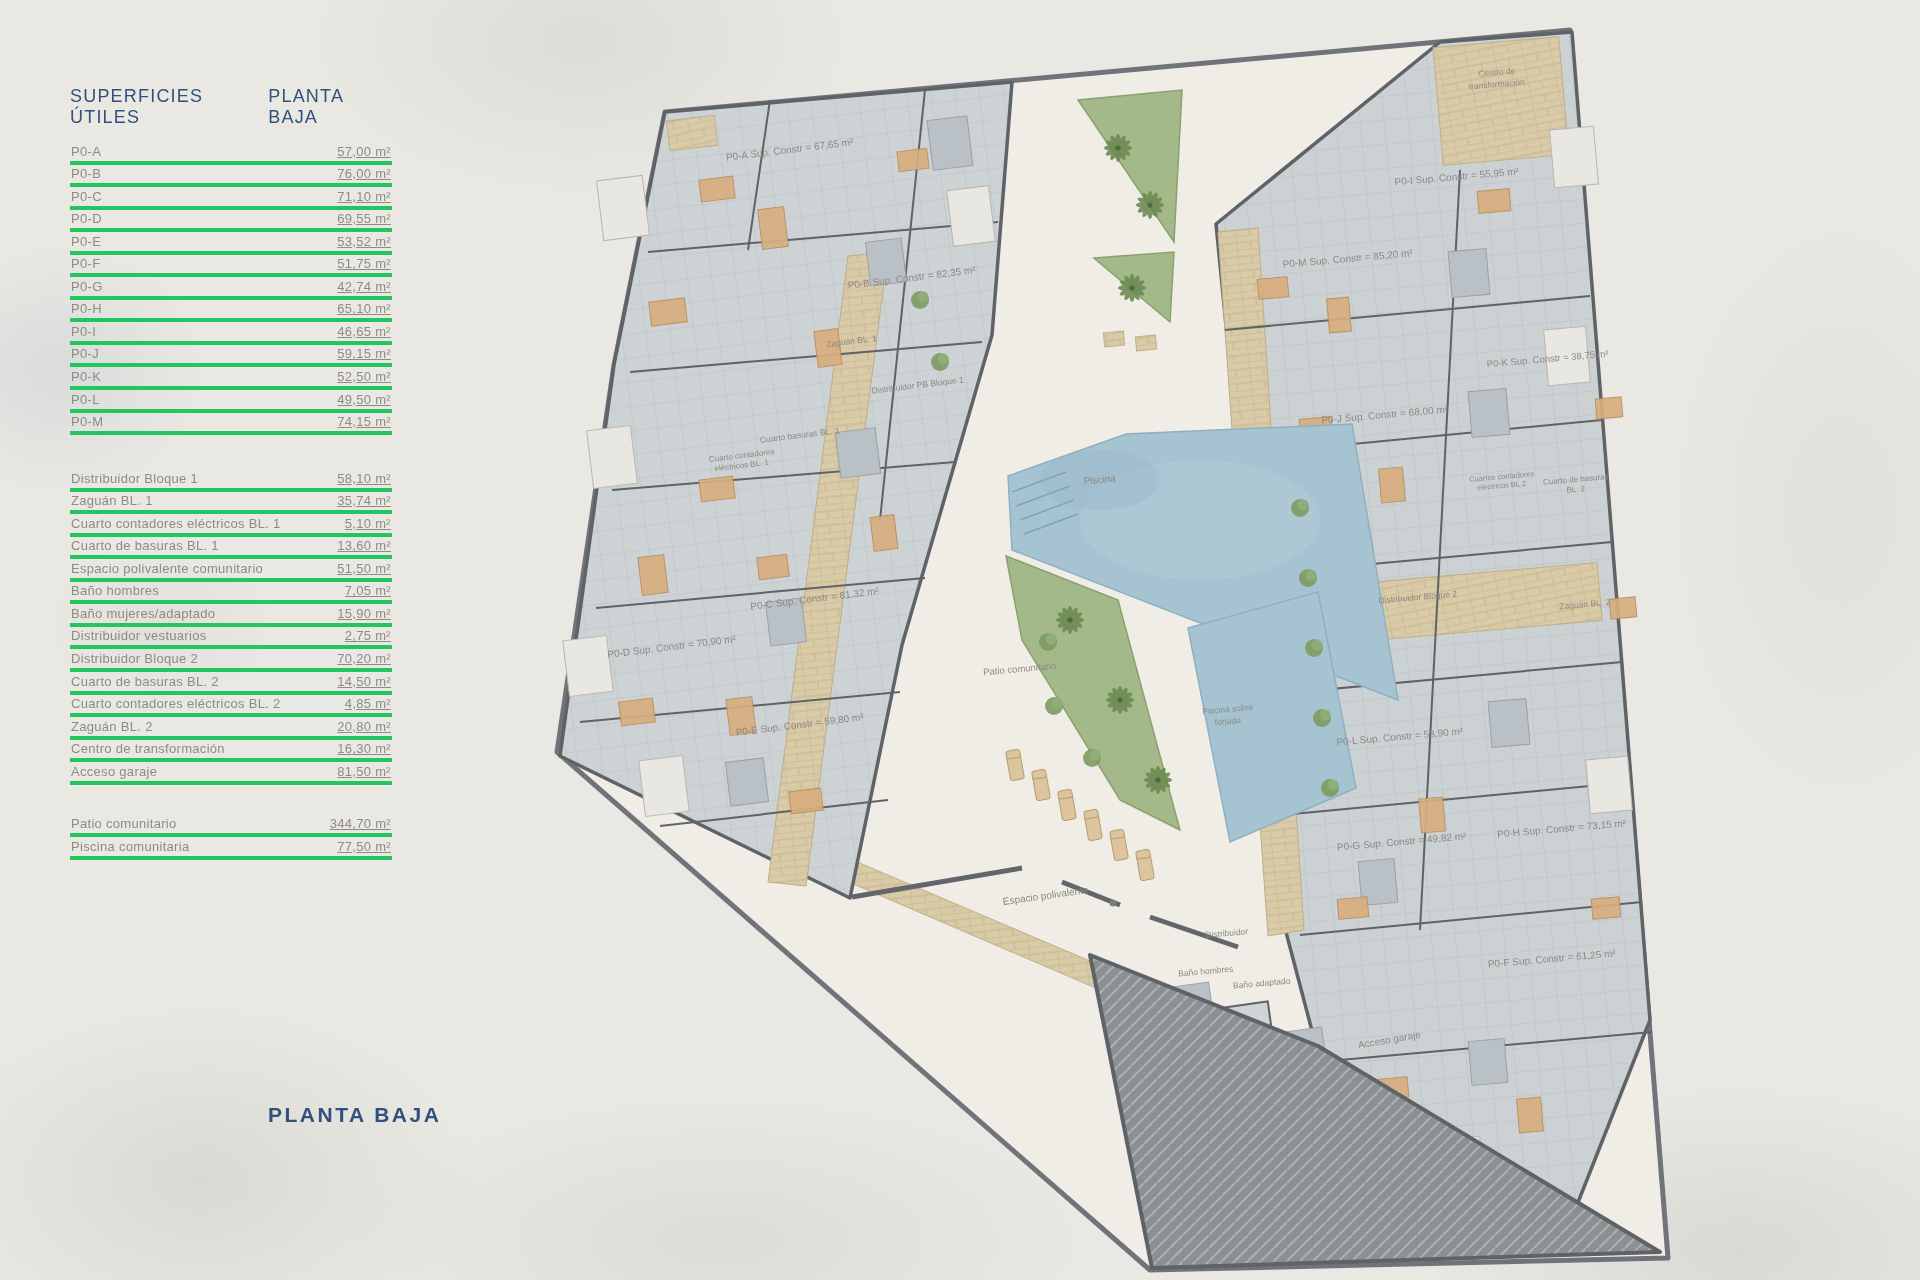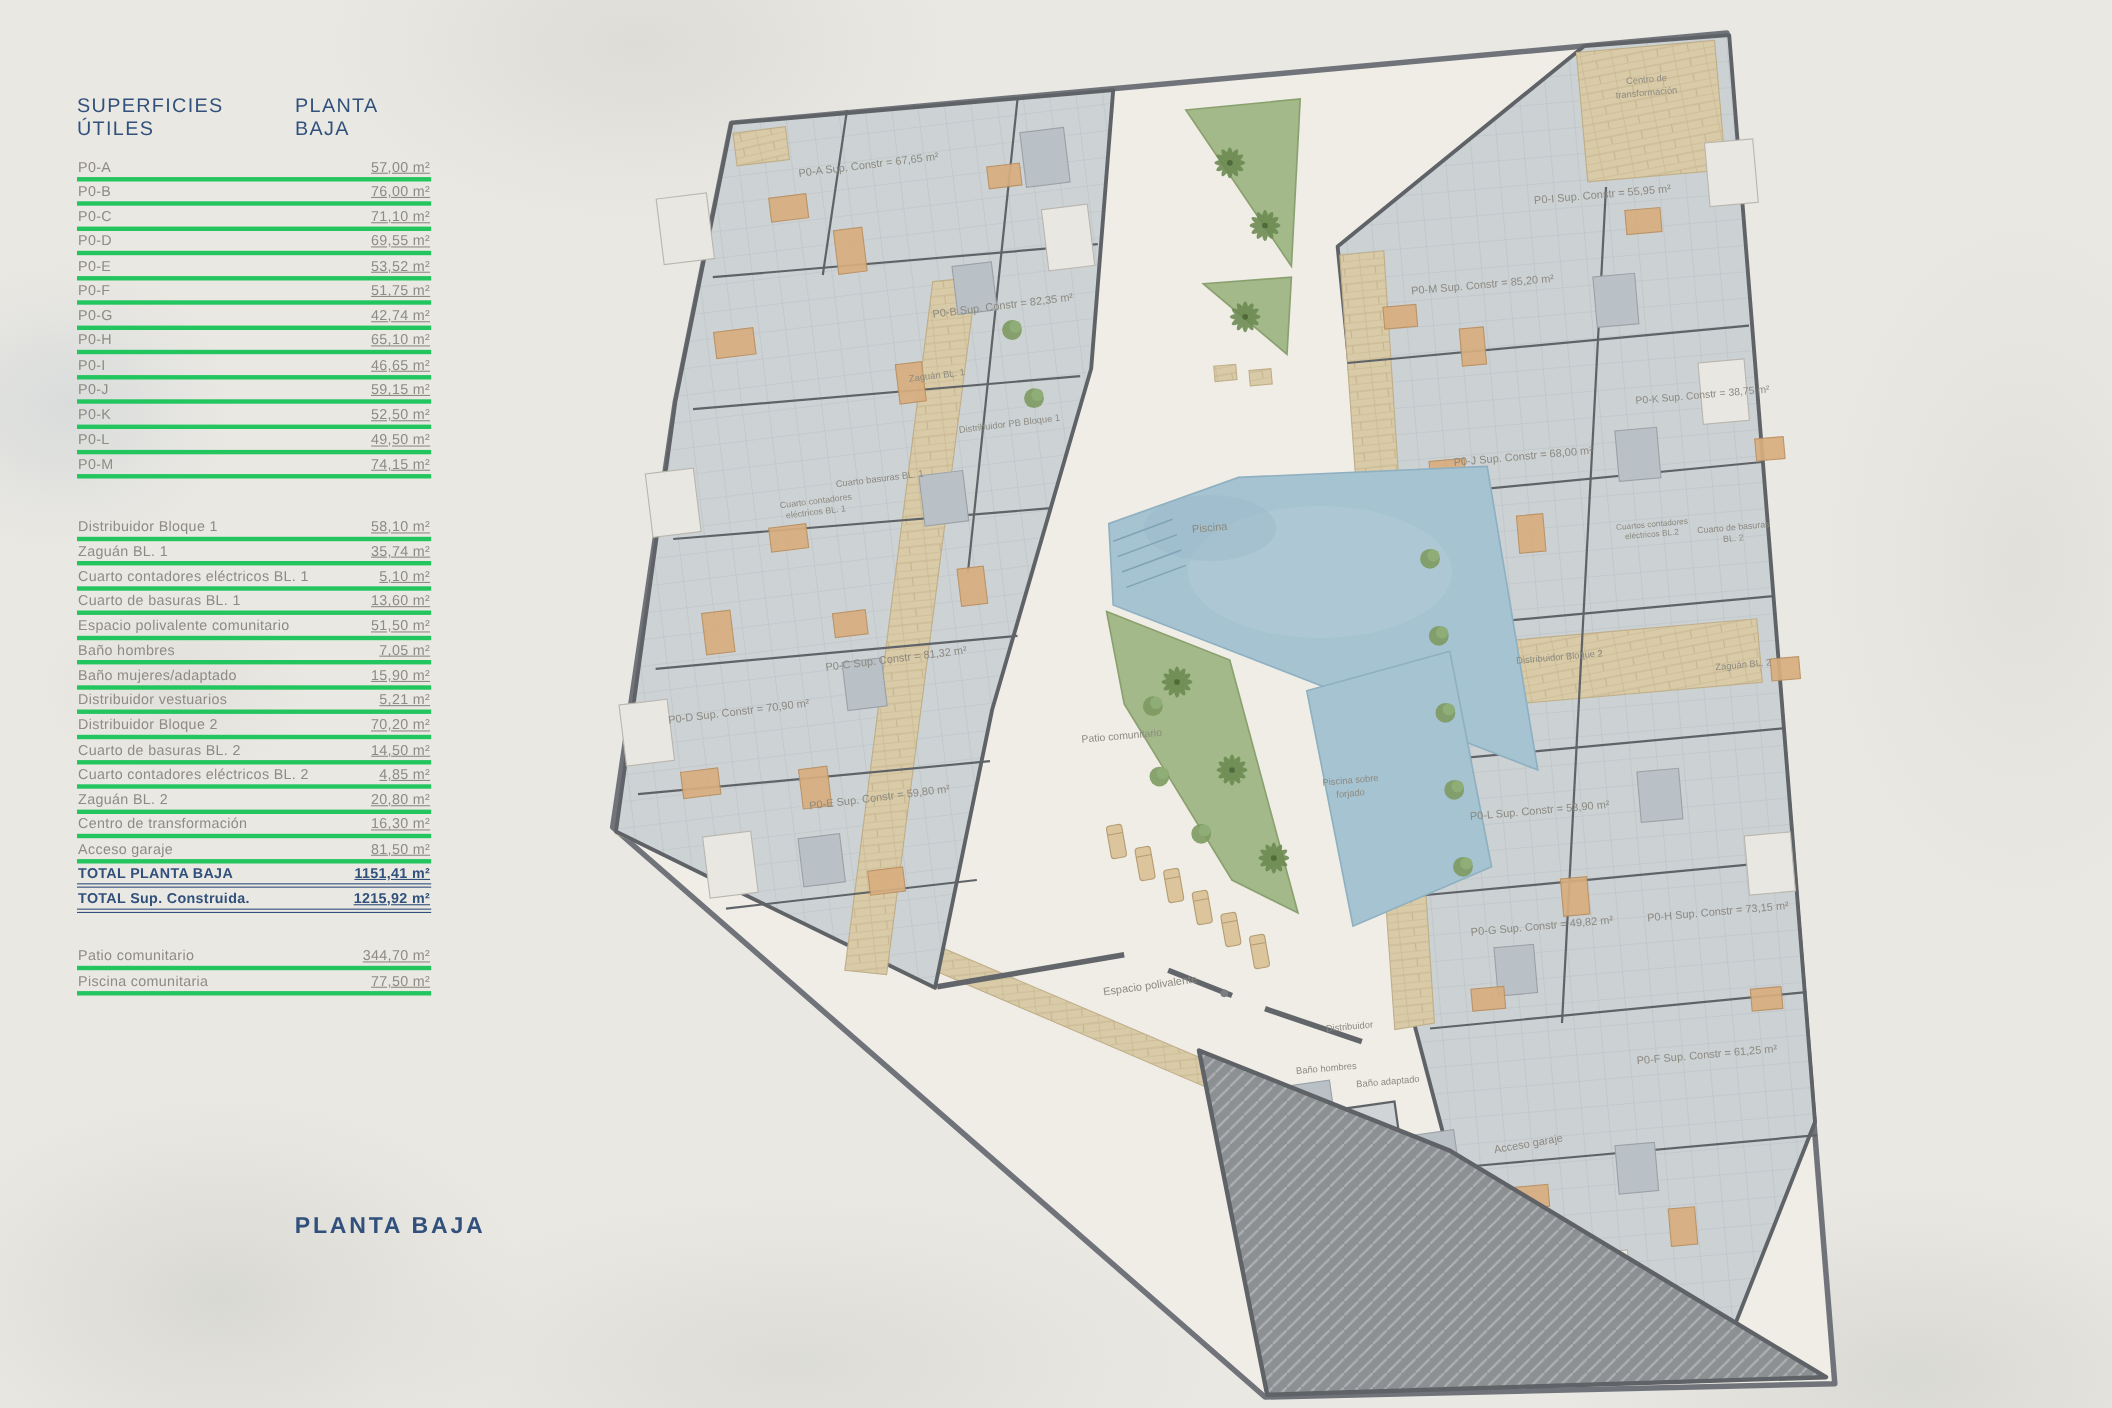--- a/index.html
+++ b/index.html
@@ -397,21 +397,21 @@
           <span class="val">7,05 m²</span>
         </div>
 
         <div class="row">
           <span class="lbl">Baño mujeres/adaptado</span>
           <span class="val">15,90 m²</span>
         </div>
 
         <div class="row">
           <span class="lbl">Distribuidor vestuarios</span>
-          <span class="val">5,21 m²</span>
+          <span class="val">2,75 m²</span>
         </div>
 
         <div class="row">
           <span class="lbl">Distribuidor Bloque 2</span>
           <span class="val">70,20 m²</span>
         </div>
 
         <div class="row">
           <span class="lbl">Cuarto de basuras BL. 2</span>
           <span class="val">14,50 m²</span>
@@ -430,32 +430,20 @@
         <div class="row">
           <span class="lbl">Centro de transformación</span>
           <span class="val">16,30 m²</span>
         </div>
 
         <div class="row">
           <span class="lbl">Acceso garaje</span>
           <span class="val">81,50 m²</span>
         </div>
       </div>
-    <div>
-
-        <div class="row total">
-          <span class="lbl">TOTAL PLANTA BAJA</span>
-          <span class="val">1151,41 m²</span>
-        </div>
-
-        <div class="row total">
-          <span class="lbl">TOTAL Sup. Construida.</span>
-          <span class="val">1215,92 m²</span>
-        </div>
-      </div>
   </div>
 
   <div class="block3">
 
       <div class="row">
         <span class="lbl">Patio comunitario</span>
         <span class="val">344,70 m²</span>
       </div>
 
       <div class="row">

